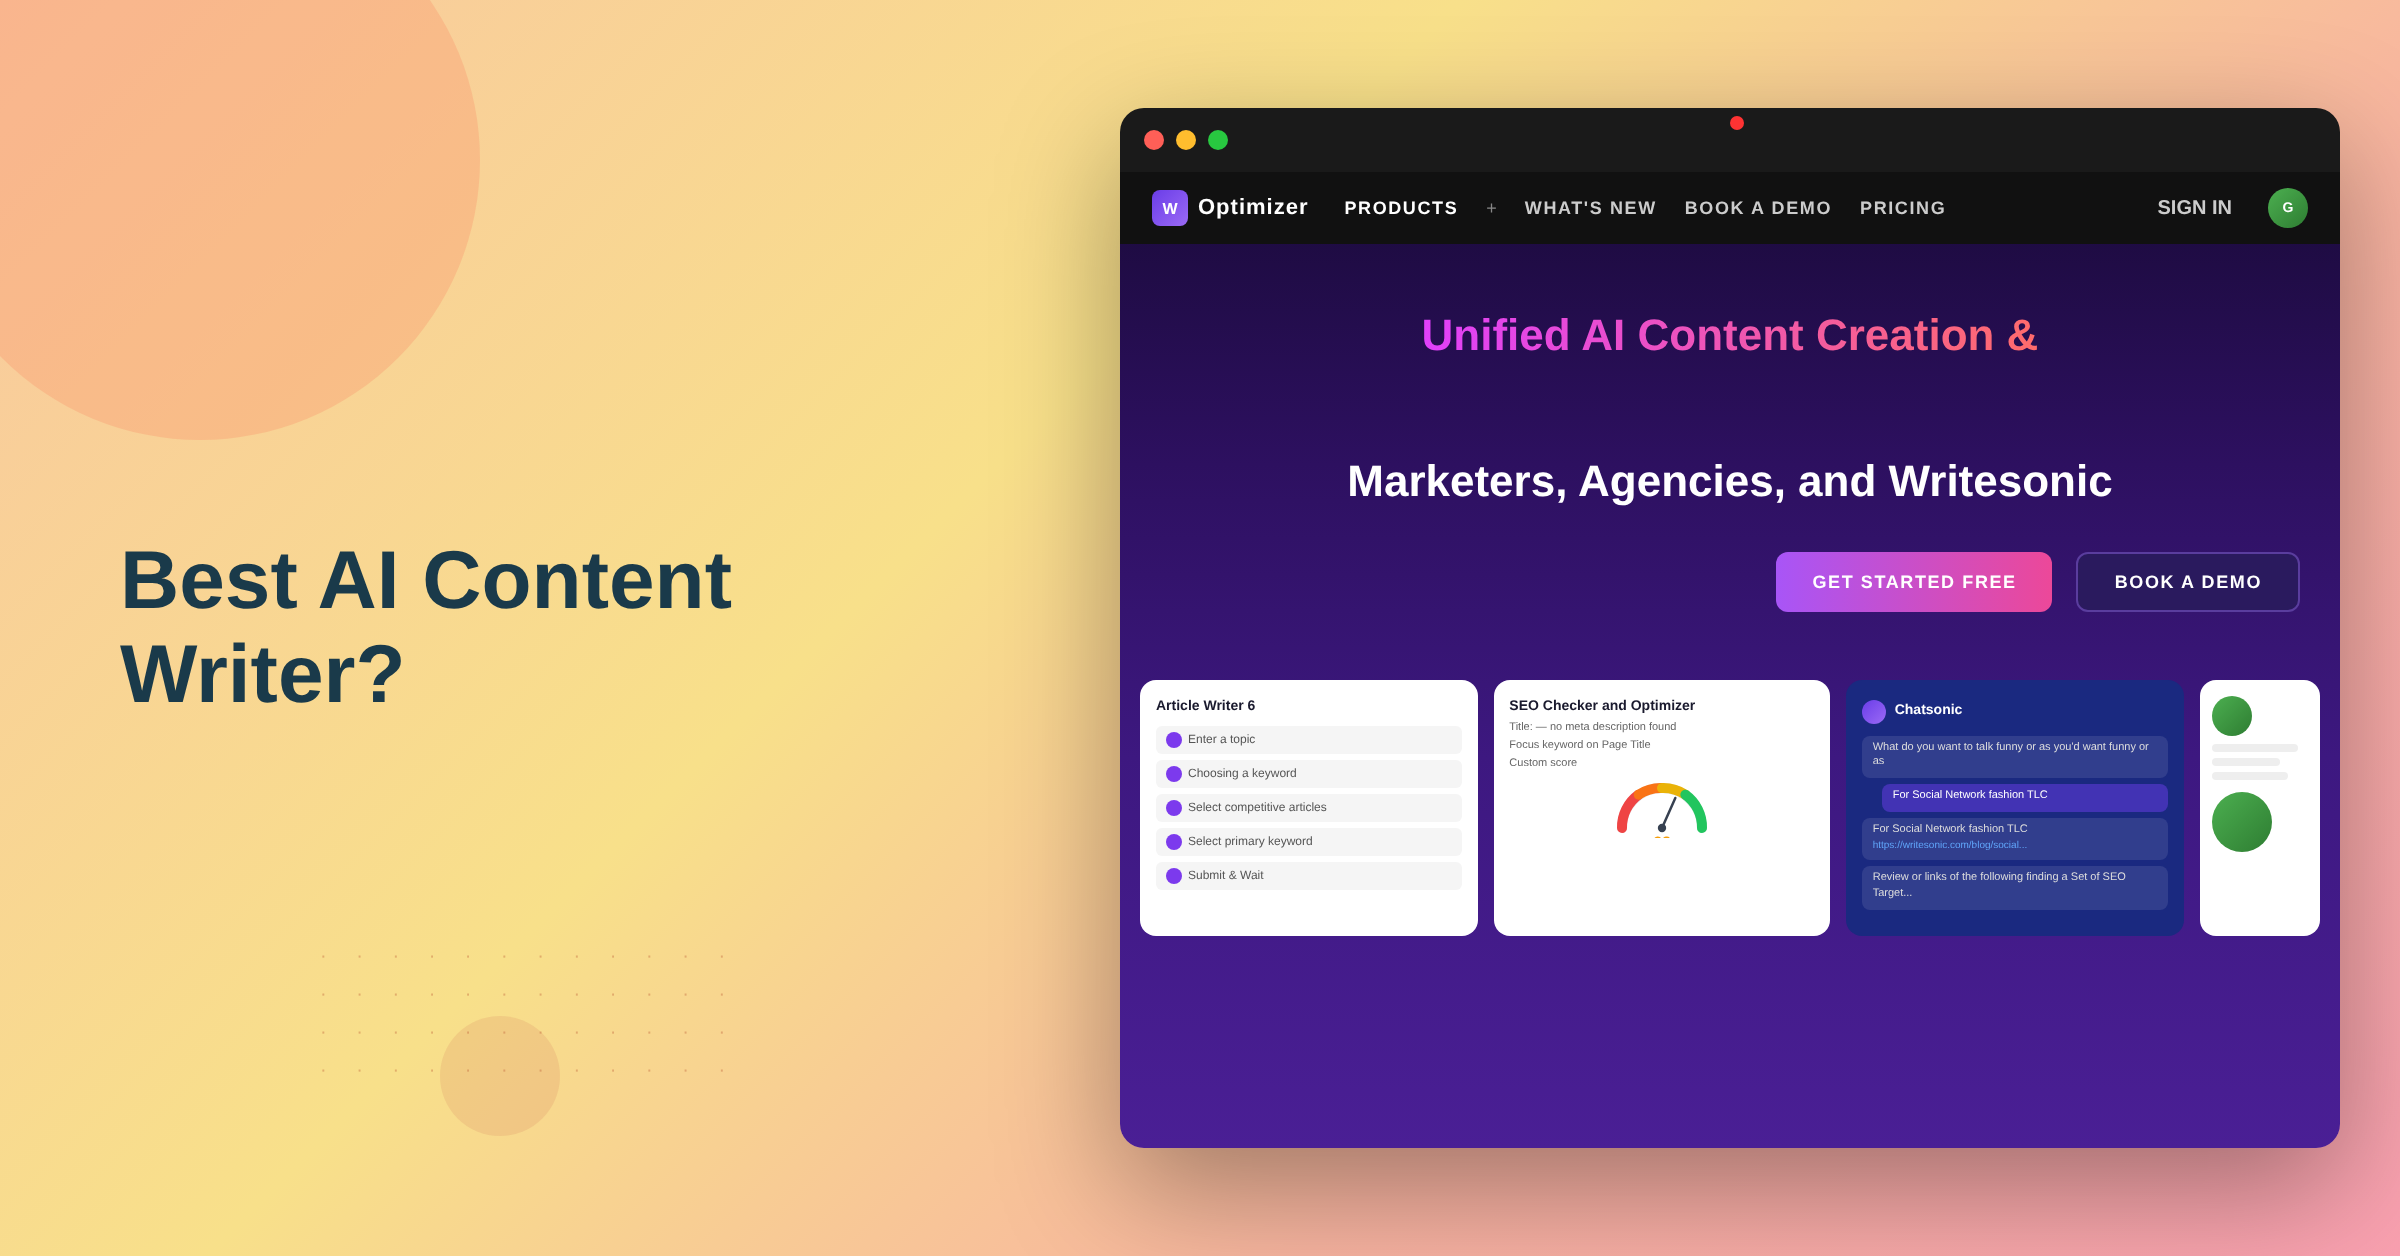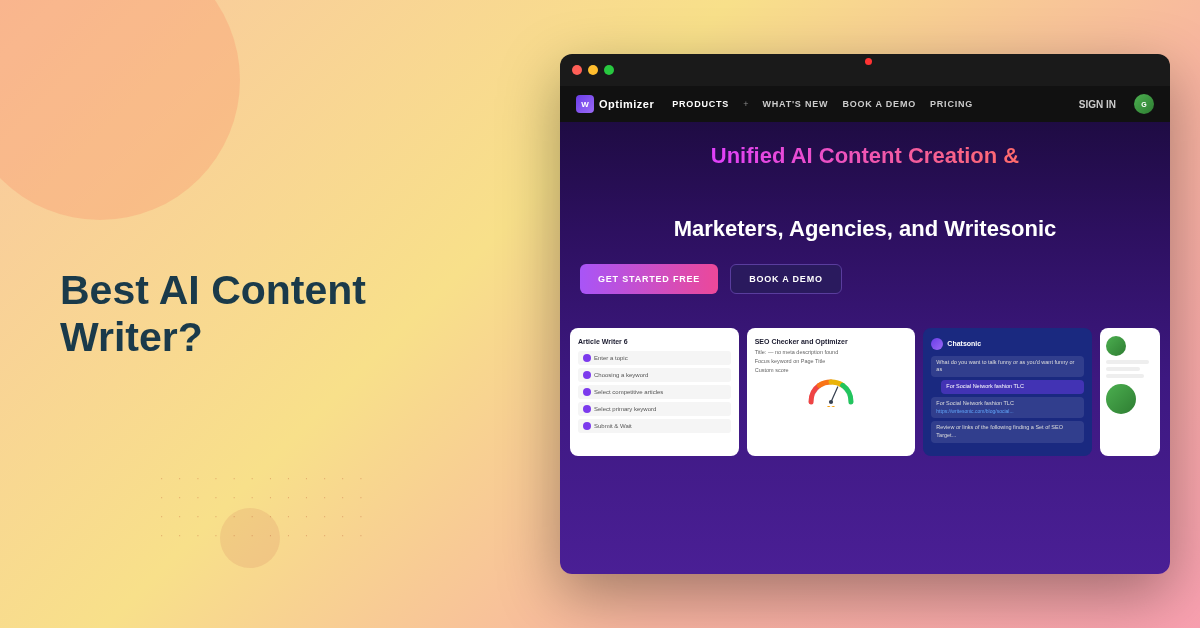--- a/index.html
+++ b/index.html
@@ -179,21 +179,21 @@
       display: flex;
       align-items: center;
       justify-content: center;
       font-size: 7px;
       color: white;
       font-weight: bold;
     }
 
     
     .hero-section {
-      padding: 20px 20px 20px;
+      padding: 32px 20px 20px;
       text-align: center;
     }
     .hero-title {
       font-size: 22px;
       font-weight: 800;
       line-height: 1.3;
       color: white;
       margin-bottom: 16px;
     }
     .hero-title .highlight {
@@ -204,21 +204,21 @@
     .hero-subtitle {
       font-size: 22px;
       font-weight: 800;
       color: white;
       line-height: 1.3;
       margin-bottom: 20px;
     }
 
     .hero-buttons {
       display: flex;
-      justify-content: flex-start;
+      justify-content: flex-end;
       gap: 12px;
       margin-bottom: 8px;
     }
     .btn-primary {
       background: linear-gradient(90deg, #a855f7, #ec4899);
       color: white;
       border: none;
       padding: 9px 18px;
       border-radius: 6px;
       font-size: 9px;

